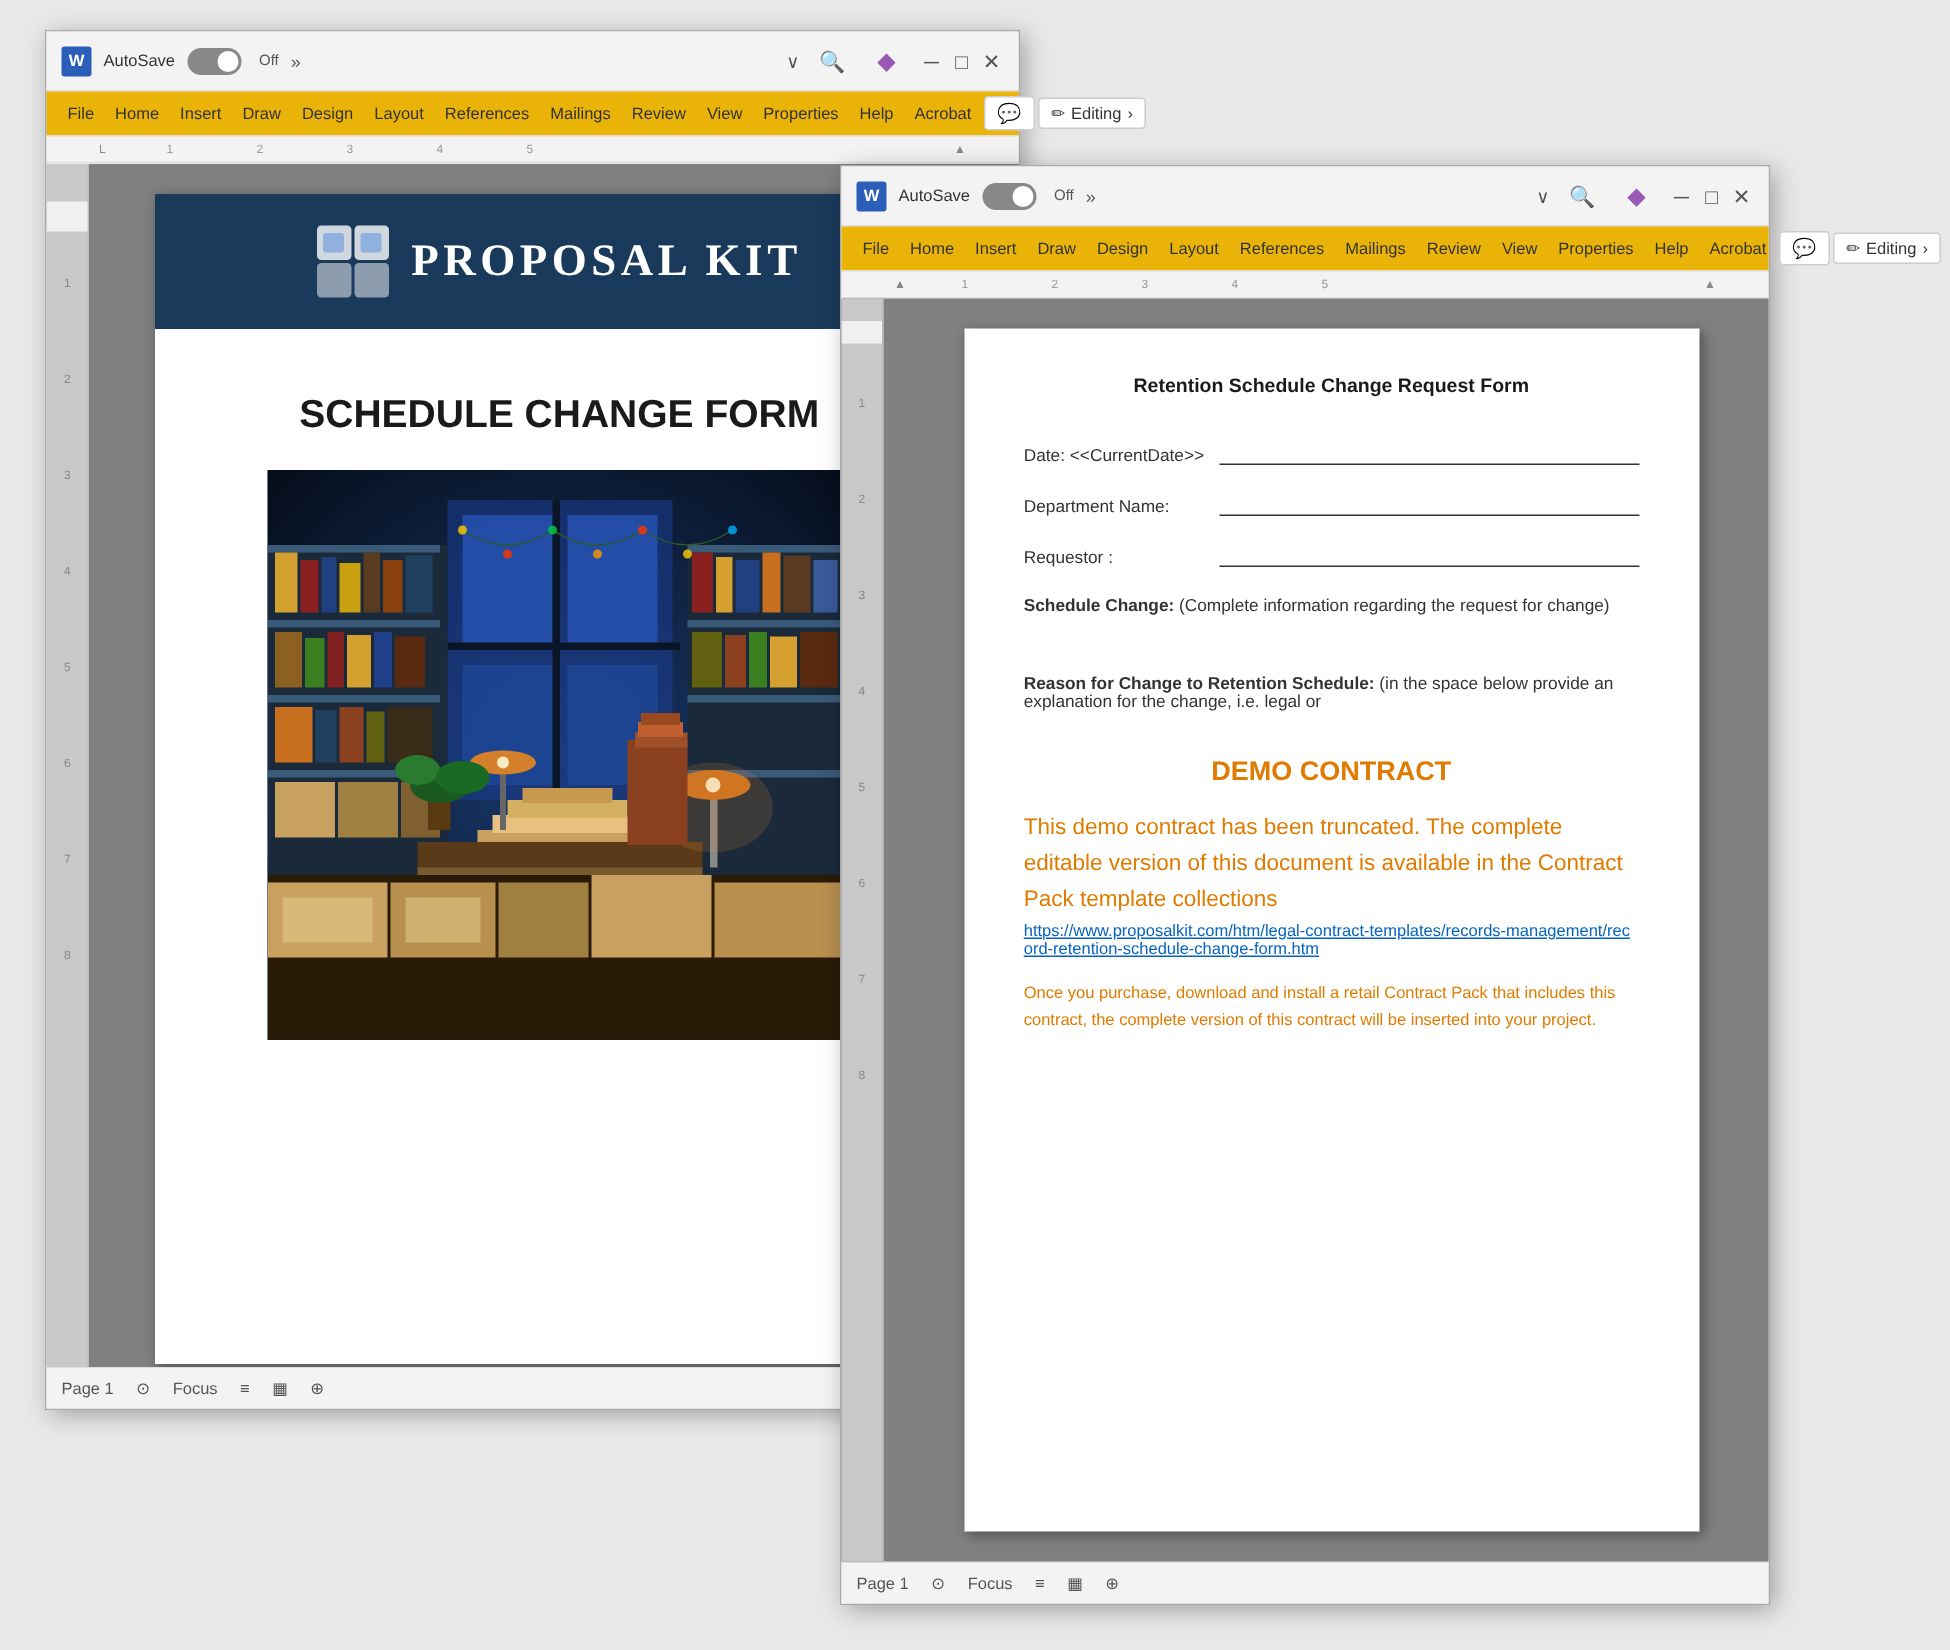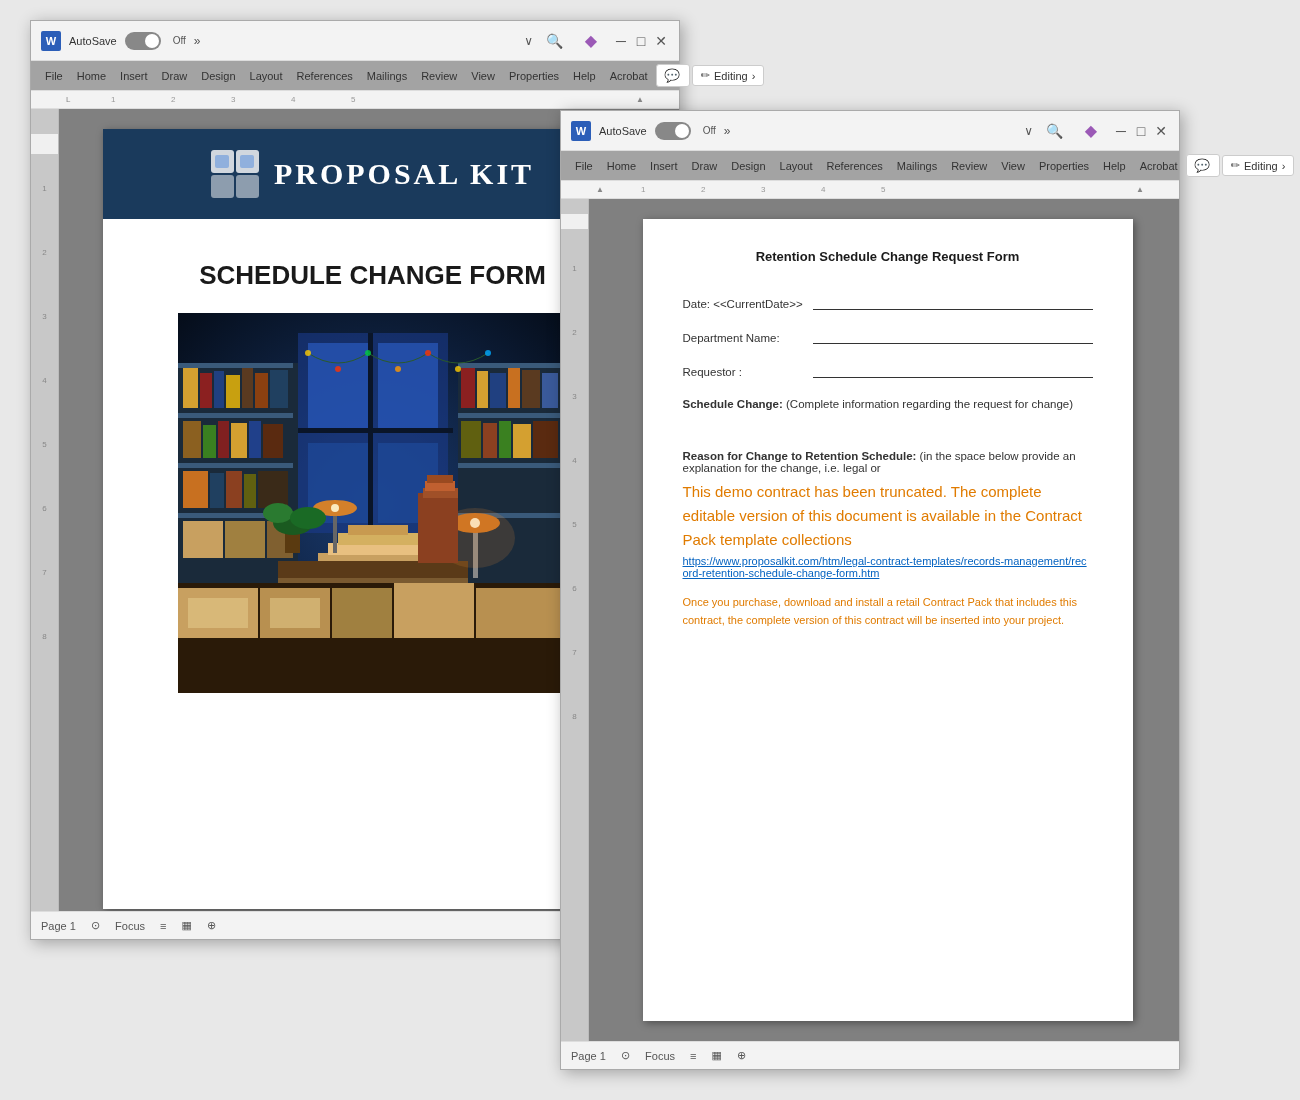--- a/index.html
+++ b/index.html
@@ -129,21 +129,21 @@
       display: flex;
       align-items: center;
       justify-content: center;
       color: #9b59b6;
       font-size: 16px;
     }
 
     
     .ribbon-menu {
       height: 30px;
-      background: #a3a3a3;
+      background: #eab308;
       display: flex;
       align-items: center;
       padding: 0 8px;
       gap: 2px;
       border-bottom: 1px solid #ddd;
       flex-shrink: 0;
     }
 
     .menu-item {
       padding: 4px 6px;
@@ -709,20 +709,21 @@
         </div>
       </div>
 
       <div class="reason-section">
         <div class="reason-label">
           <strong>Reason for Change to Retention Schedule:</strong>
           <span> (in the space below provide an explanation for the change, i.e. legal or</span>
         </div>
       </div>
 
+      <div class="demo-contract-title">DEMO CONTRACT</div>
 
       <div class="demo-text">This demo contract has been truncated. The complete editable version of this document is available in the Contract Pack template collections</div>
 
       <a class="demo-link">https://www.proposalkit.com/htm/legal-contract-templates/records-management/record-retention-schedule-change-form.htm</a>
 
       <div class="demo-text2">Once you purchase, download and install a retail Contract Pack that includes this contract, the complete version of this contract will be inserted into your project.</div>
     </div>
   </div>
 
   <div class="status-bar">

